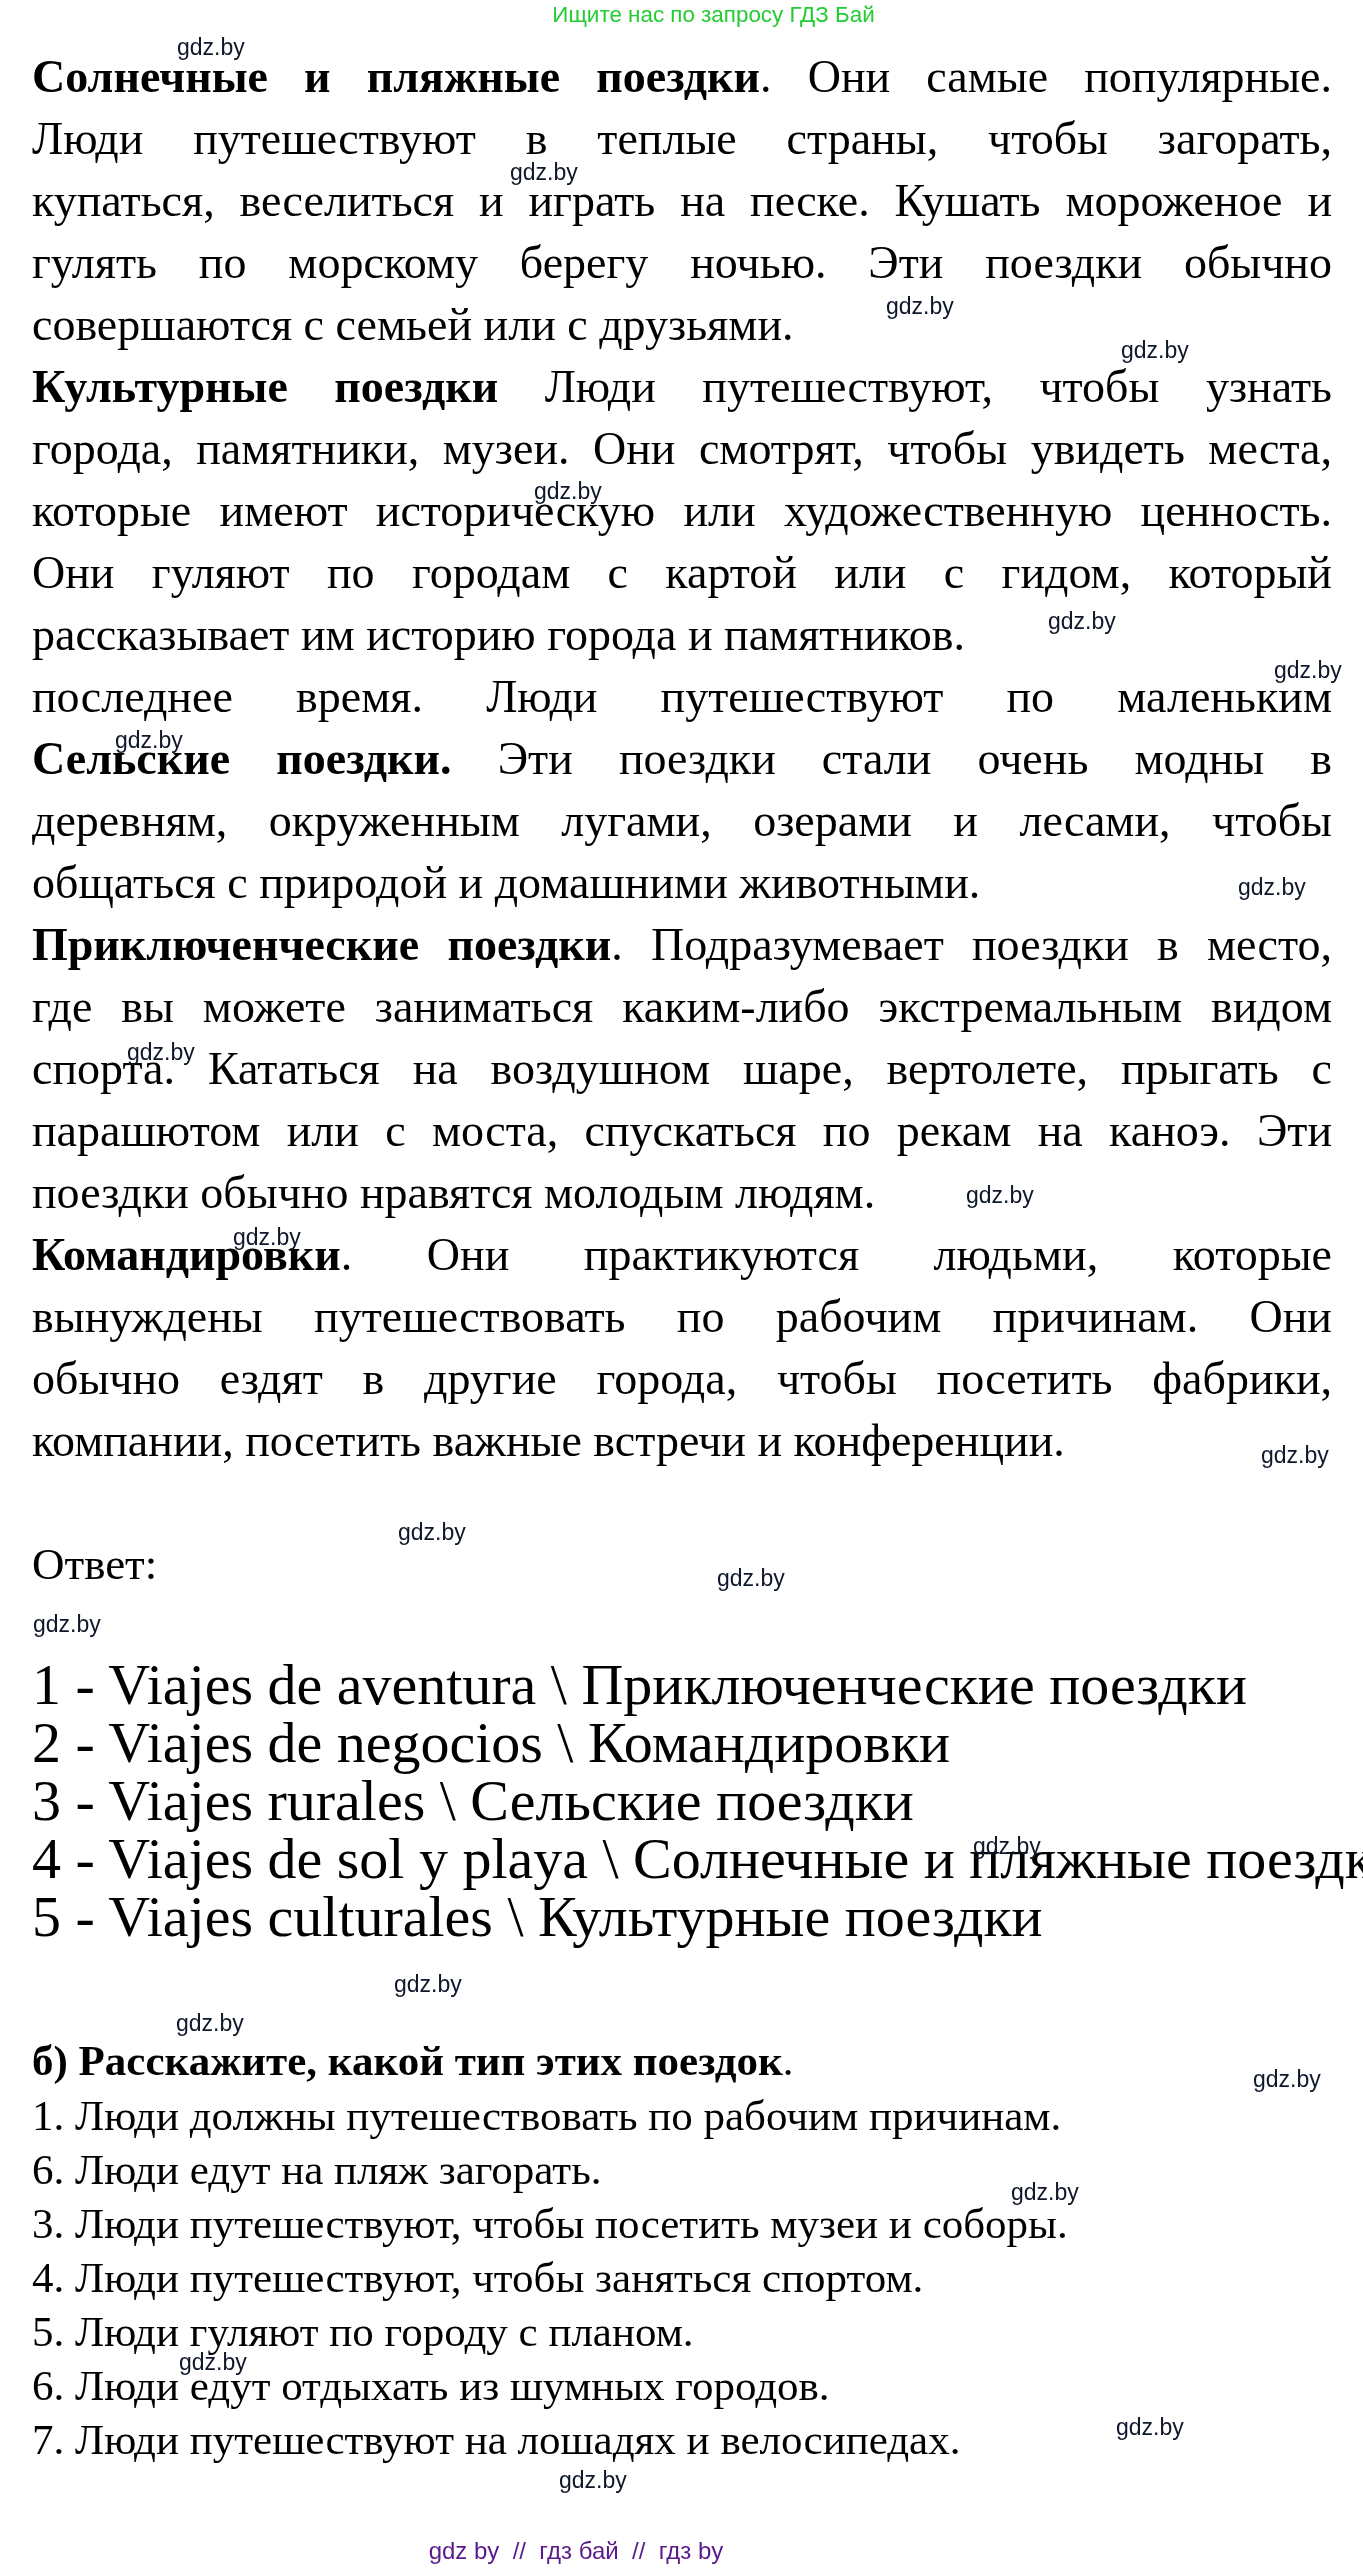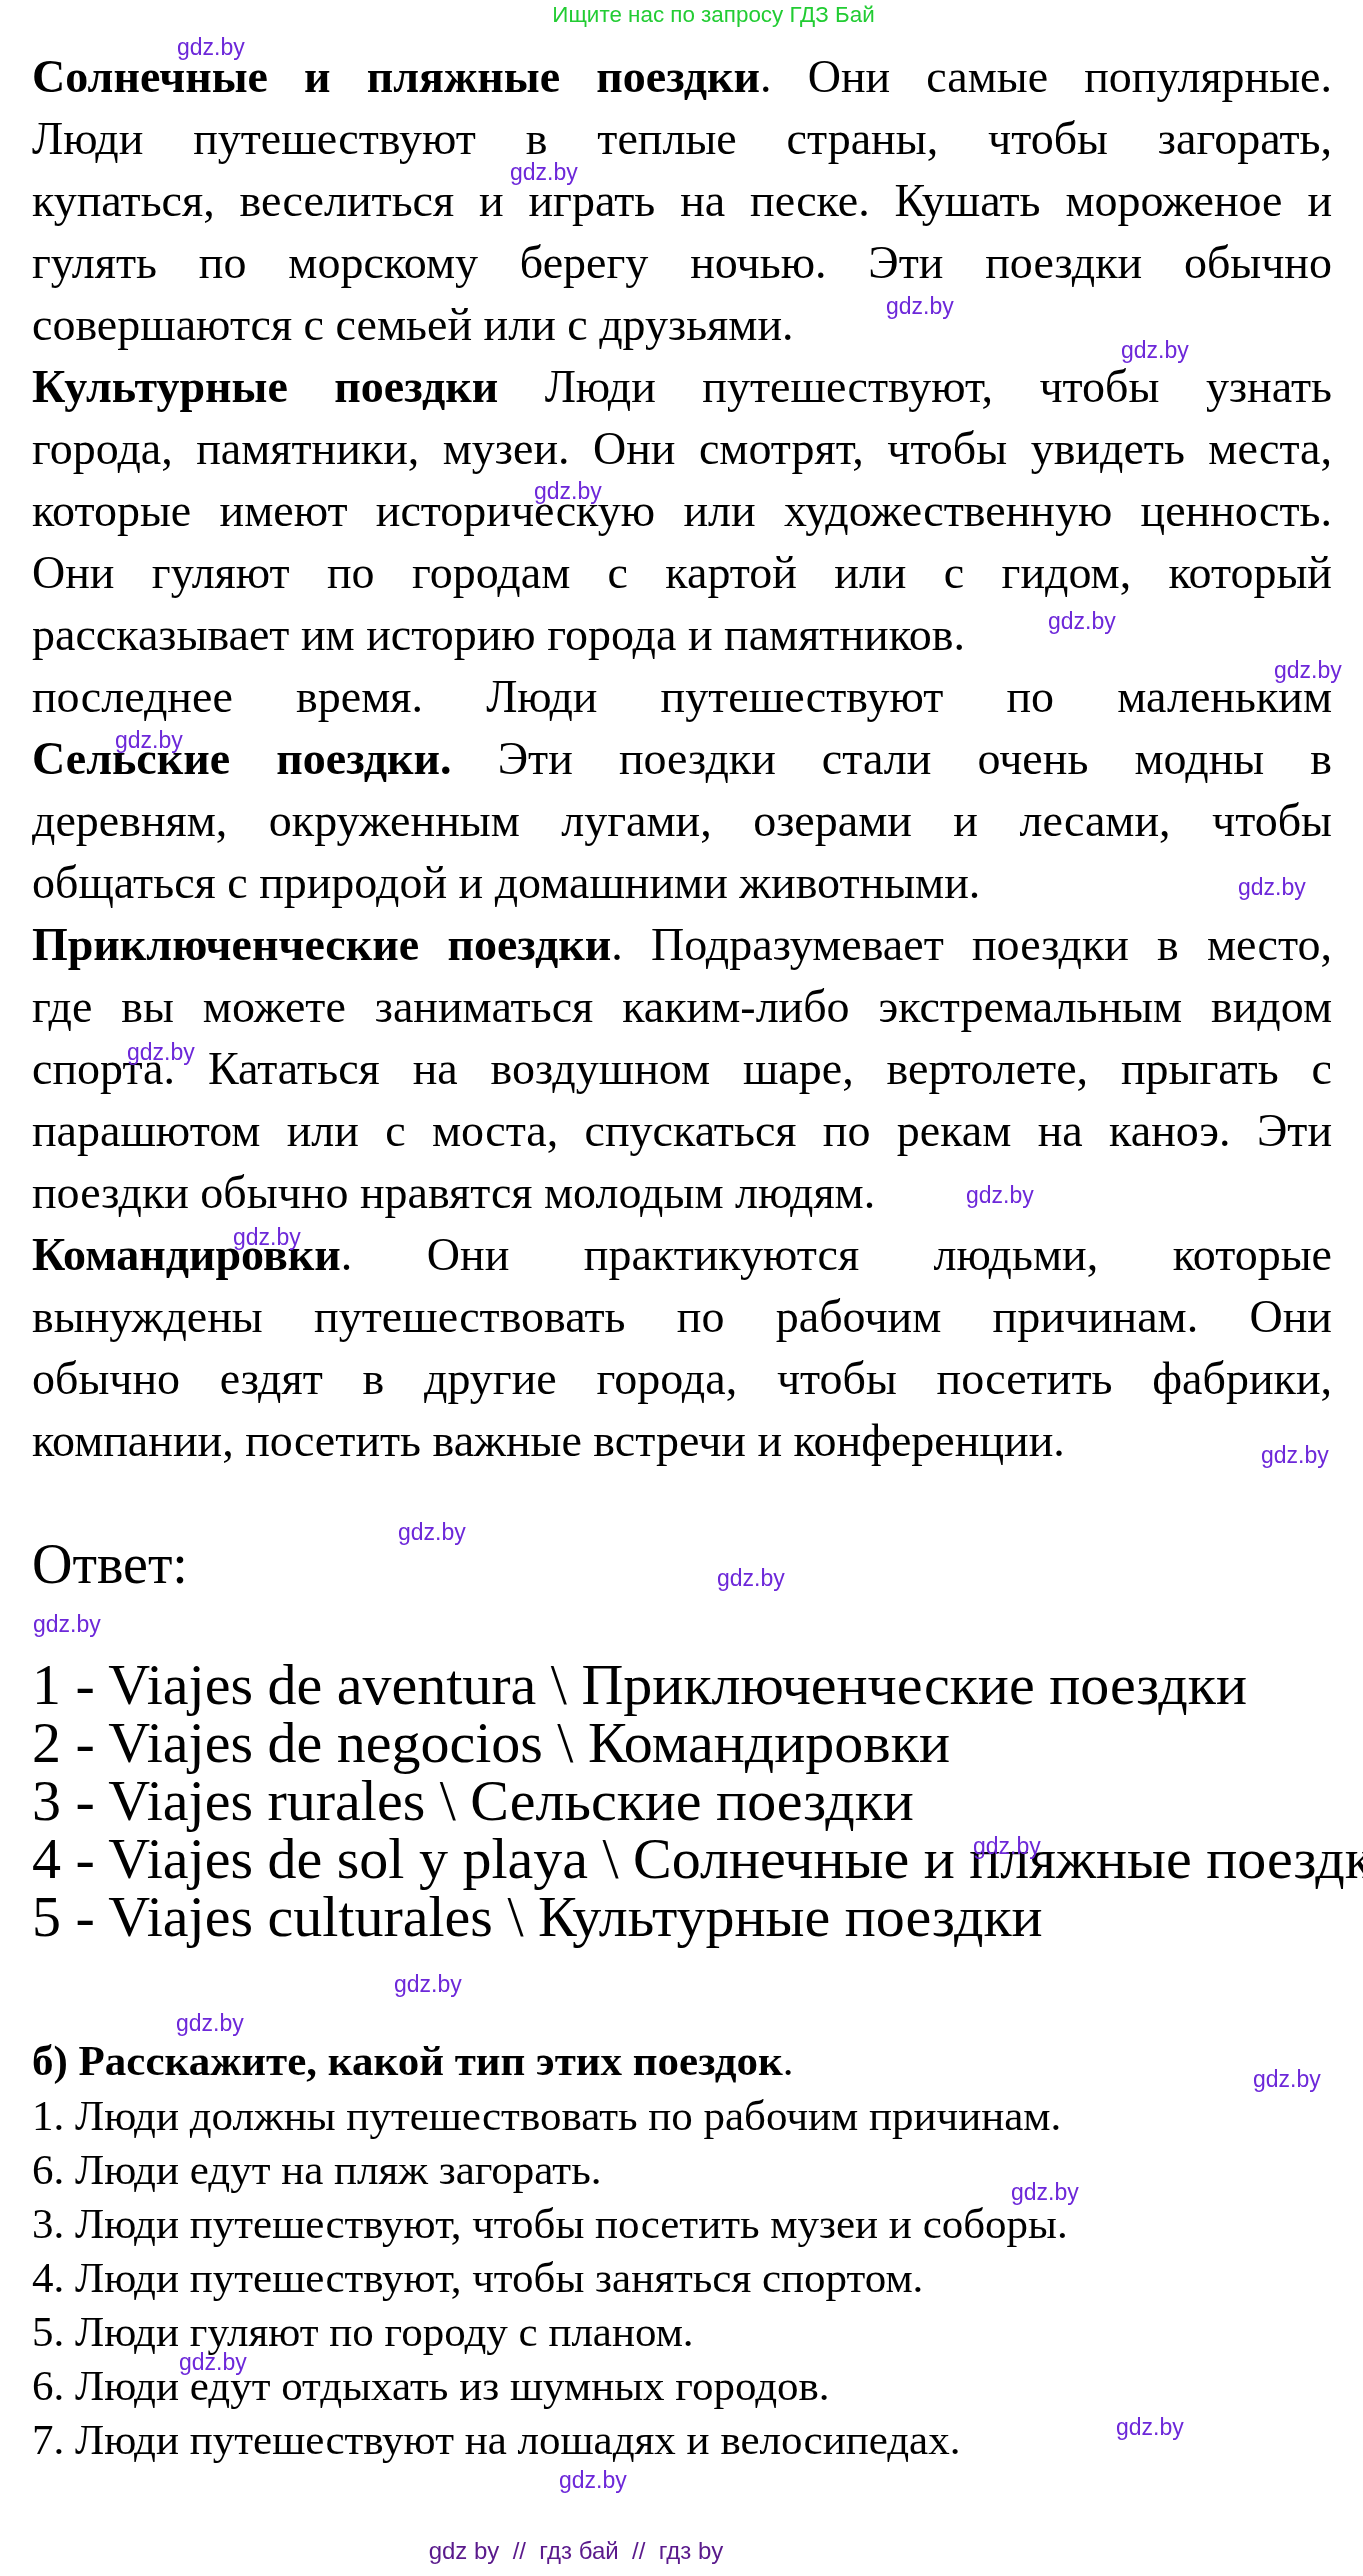--- a/index.html
+++ b/index.html
@@ -20,39 +20,39 @@
     font-family: "Liberation Serif", serif; font-size: 46px; line-height: 62px;
   }
   .para-line {
     display: block; height: 62px; white-space: normal;
     text-align: justify; text-align-last: justify; overflow: visible;
   }
   .para-line.last { text-align-last: left; }
   .bold { font-weight: bold; }
   .answer {
     position: absolute; left: 32px; top: 1538px;
-    font-family: "Liberation Serif", serif; font-size: 56px; line-height: 52px;
+    font-family: "Liberation Serif", serif; font-size: 45px; line-height: 52px;
   }
   .answer-list {
     position: absolute; left: 32px; top: 1656px;
     font-family: "Liberation Serif", serif; font-size: 58px; line-height: 58px;
     white-space: nowrap;
   }
   .answer-item { display: block; height: 58px; }
   .task-b {
     position: absolute; left: 32px; top: 2034px;
     font-family: "Liberation Serif", serif; font-size: 43px; line-height: 53px;
     white-space: nowrap;
   }
   .task-title { display: block; height: 55px; font-weight: bold; }
   .task-title .normal { font-weight: normal; }
   .task-item { display: block; height: 54px; }
   .wm {
     position: absolute; font-family: "Liberation Sans", sans-serif; font-size: 23px;
-    line-height: 26px; color: #6d28d9; white-space: nowrap;
+    line-height: 26px; color: #0f172a; white-space: nowrap;
   }
 </style>
 </head>
 <body>
 
 <div class="header">Ищите нас по запросу ГДЗ Бай</div>
 
 <div class="body-text">
 
   <div>

